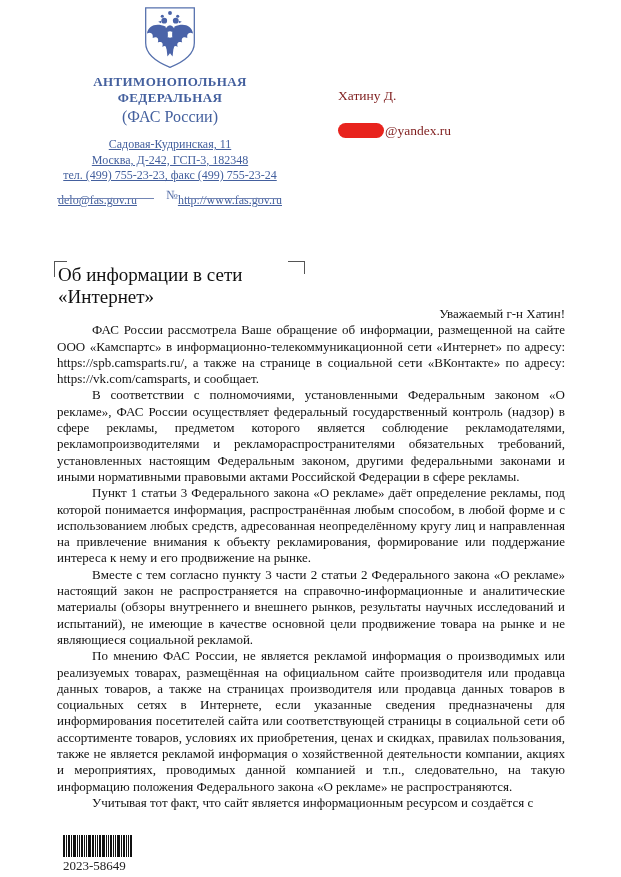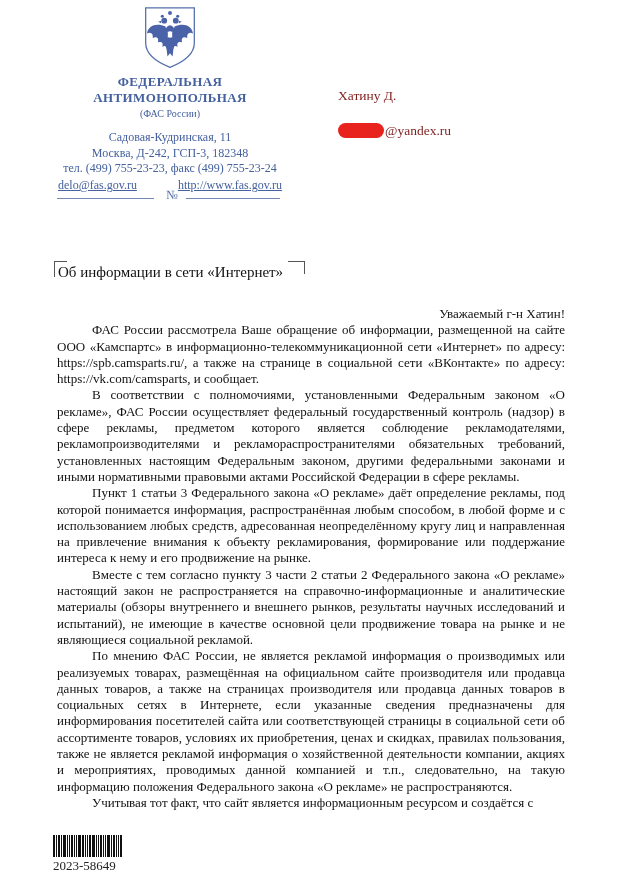--- a/index.html
+++ b/index.html
@@ -9,60 +9,60 @@
     font-family:"Liberation Serif", serif; color:#1c1c1c;
   }
 
   
   .letterhead {
     position:absolute; left:48px; top:6px; width:244px;
     text-align:center; color:#44609e;
   }
   .emblem { width:80px; height:64px; margin:0 auto 4px auto; display:block; }
   .org-name { font-weight:bold; font-size:13px; line-height:1.22; letter-spacing:0.4px; }
-  .org-short { font-size:10px; margin-top:2px; }
-  .addr { margin-top:11px; font-size:12px; line-height:1.32; }
-  .links-row { display:flex; justify-content:space-between; padding:0 10px; margin-top:1px; font-size:12px; }
+  .org-short { font-size:16px; margin-top:2px; }
+  .addr { margin-top:11px; font-size:12px; line-height:1.32;text-decoration:underline; }
+  .links-row { display:flex; justify-content:space-between; padding:0 10px; margin-top:9px; font-size:12px; }
   .links-row a { color:#44609e; text-decoration:underline; }
 
   
   .recipient { position:absolute; left:338px; top:88px; font-size:13.5px; color:#7f1d1d; }
   .recipient .name { margin-bottom:19px; }
   .redaction {
     display:inline-block; width:46px; height:15px; background:#e8231d;
     border-radius:8px; vertical-align:-3px; margin-right:1px;
   }
 
   
   .ref-lines { position:absolute; left:57px; top:186px; width:230px; font-size:12.5px; color:#5c74ab; }
   .ref-row { margin-bottom:13px; white-space:nowrap; }
   .blank { display:inline-block; border-bottom:1px solid #7386b5; height:12px; vertical-align:baseline; }
 
   
   .subject-wrap { position:absolute; left:55px; top:264px; width:232px; }
-  .subject-text { font-size:15px; color:#111; padding-left:3px; }
+  .subject-text { font-size:19px; color:#111; padding-left:3px; }
   .corner-left {
     position:absolute; left:-1px; top:-3px; width:12px; height:15px;
     border-top:1px solid #555; border-left:1px solid #555;
   }
   .corner-right {
     position:absolute; right:-18px; top:-3px; width:16px; height:12px;
     border-top:1px solid #555; border-right:1px solid #555;
   }
 
   
   .body-block {
     position:absolute; left:57px; top:306px; width:508px;
     font-size:13px; line-height:16.3px; text-align:justify; color:#111;
   }
   .salutation { text-align:right; text-indent:0; margin:0 0 16px 0; }
   .body-block p { margin:0; text-indent:35px; }
 
   
-  .footer { position:absolute; left:53px; top:835px; }
+  .footer { position:absolute; left:63px; top:835px; }
   .barcode { display:block; }
   .doc-number { font-size:13px; color:#222; margin-top:1px; font-family:"Liberation Serif", serif; }
 </style>
 </head>
 <body>
 
 <div class="page">
 
   <div class="letterhead">
     <svg class="emblem" viewBox="0 0 90 100" xmlns="http://www.w3.org/2000/svg">
@@ -76,22 +76,22 @@
         <circle cx="36" cy="23" r="4.5"></circle>
         <circle cx="54" cy="23" r="4.5"></circle>
         <ellipse cx="45" cy="46" rx="9" ry="16"></ellipse>
         <path d="M38,32 C24,26 11,30 9,43 C16,40 19,44 18,50 C25,47 28,51 26,57 C32,55 35,58 33,64 C37,61 40,63 39,68 L44,58 Z"></path>
         <path d="M52,32 C66,26 79,30 81,43 C74,40 71,44 72,50 C65,47 62,51 64,57 C58,55 55,58 57,64 C53,61 50,63 51,68 L46,58 Z"></path>
         <path d="M39,61 L51,61 L49,79 L45,74 L41,79 Z"></path>
       </g>
       <rect x="41" y="39" width="8" height="11" rx="2.5" fill="#ffffff" stroke="#4a63a8" stroke-width="1.2"></rect>
     </svg>
     <div class="org-name">
+      <div>АНТИМОНОПОЛЬНАЯ</div>
       <div>ФЕДЕРАЛЬНАЯ</div>
-      <div>АНТИМОНОПОЛЬНАЯ</div>
     </div>
     <div class="org-short">(ФАС России)</div>
     <div class="addr">
       <div>Садовая-Кудринская, 11</div>
       <div>Москва, Д-242, ГСП-3, 182348</div>
       <div>тел. (499) 755-23-23, факс (499) 755-23-24</div>
     </div>
     <div class="links-row">
       <a href="#">delo@fas.gov.ru</a>
       <a href="#">http://www.fas.gov.ru</a>

